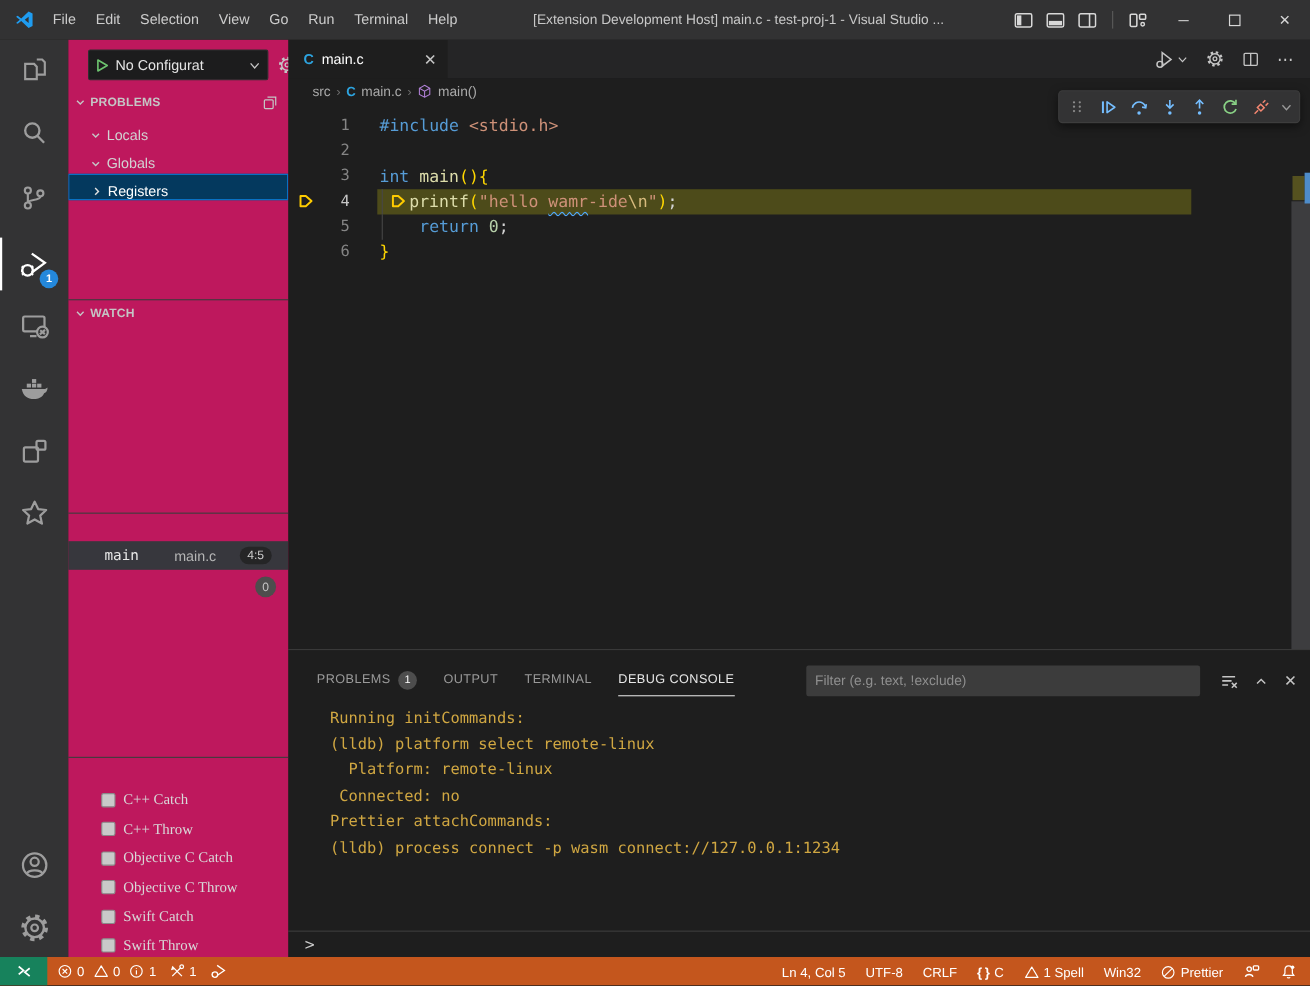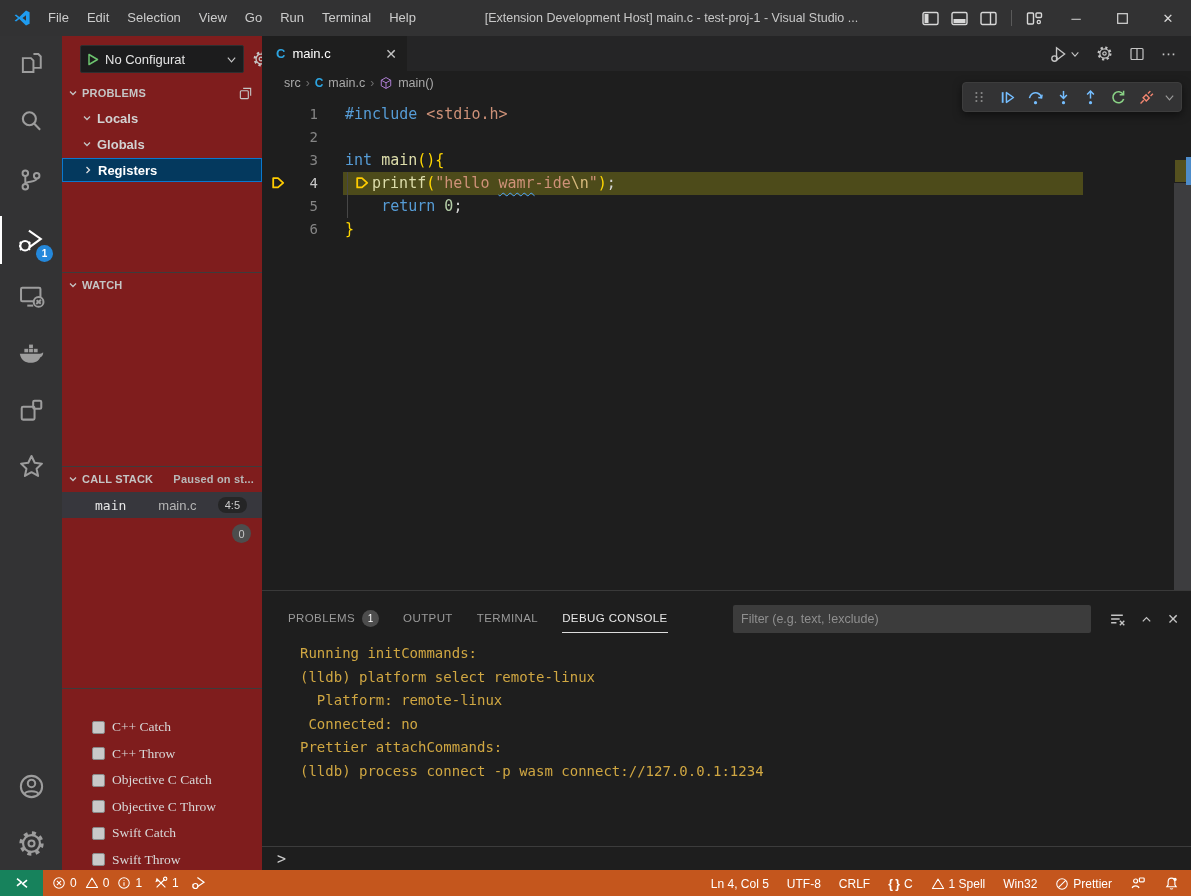--- a/index.html
+++ b/index.html
@@ -23,30 +23,30 @@
 
   
   .activitybar { position:absolute; left:0; top:36px; width:62px; height:834px; background:#333334; z-index:40; }
   .ab-item { position:absolute; left:0; width:62px; height:48px; display:flex; align-items:center; justify-content:center; color:#9d9d9d; }
   .ab-item.active { color:#ffffff; }
   .ab-item.active::before { content:''; position:absolute; left:0; top:0; bottom:0; width:2px; background:#ffffff; }
   .ab-badge { position:absolute; right:9px; bottom:2px; min-width:17px; height:17px; border-radius:50%;
     background:#2488db; color:#fff; font-size:10px; line-height:17px; text-align:center; font-weight:bold; }
 
   
-  .sidebar { position:absolute; left:62px; top:36px; width:200px; height:834px; background:#7f1d1d; overflow:hidden; z-index:30; font-size:13px; }
+  .sidebar { position:absolute; left:62px; top:36px; width:200px; height:834px; background:#be185d; overflow:hidden; z-index:30; font-size:13px; }
   .cfg-bar { position:absolute; left:0; top:0; width:200px; height:44px; }
   .cfg-dd { position:absolute; left:18px; top:9px; width:164px; height:28px; background:#1c1c1d; border:1px solid #2f2f30; border-radius:2px;
     display:flex; align-items:center; padding:0 6px; color:#e4e4e4; white-space:nowrap; overflow:hidden; }
   .cfg-dd .lbl { margin:0 2px 0 6px; overflow:hidden; text-overflow:clip; flex:1; }
   .cfg-gear { position:absolute; left:190px; top:14px; color:#c5c5c5; }
   .sec-hdr { position:absolute; left:0; width:200px; height:22px; display:flex; align-items:center; gap:2px;
     font-size:11px; font-weight:bold; color:#c5c5c5; padding-left:4px; letter-spacing:0.2px; }
   .sec-sep { position:absolute; left:0; width:200px; height:1px; background:#3c3c3c; }
-  .tree-row { position:absolute; left:0; width:200px; height:24px; display:flex; align-items:center; gap:3px; padding-left:18px; font-weight:bold; color:#d2d2d2; }
+  .tree-row { position:absolute; left:0; width:200px; height:24px; display:flex; align-items:flex-end; gap:3px; padding-left:18px; font-weight:normal; color:#d2d2d2; }
   .tree-row.selected { background:#04395e; border:1px solid #0a78cf; }
   .chev { color:#c5c5c5; flex:0 0 auto; }
   .hdr-right { margin-left:auto; margin-right:9px; color:#c5c5c5; }
   .paused { margin-left:auto; margin-right:8px; font-size:11px; color:#b8b8b8; white-space:nowrap; }
   .stack-row { position:absolute; left:0; width:200px; height:26px; background:#37373d; display:flex; align-items:center; }
   .stack-fn { margin-left:33px; font-family:"DejaVu Sans Mono",monospace; font-size:13px; color:#e8e8e8; }
   .stack-file { margin-left:32px; color:#b5b5b5; }
   .stack-pos { margin-left:auto; margin-right:15px; background:#252526; color:#cccccc; font-size:11px; border-radius:9px; padding:2px 7px; }
   .zero-badge { position:absolute; width:19px; height:19px; border-radius:50%; background:#4d4d4d; color:#c5c5c5;
     font-size:11px; display:flex; align-items:center; justify-content:center; }
@@ -300,27 +300,20 @@
 
   <div class="sec-sep" style="top:236px"></div>
   <div class="sec-hdr" style="top:238px">
     <svg class="chev" width="14" height="14" viewBox="0 0 14 14">
         <polyline points="4,5.5 7,8.5 10,5.5" fill="none" stroke="#c5c5c5" stroke-width="1.3"></polyline>
       </svg>
     <span>WATCH</span>
   </div>
 
   <div class="sec-sep" style="top:430px"></div>
-  <div class="sec-hdr" style="top:432px">
-    <svg class="chev" width="14" height="14" viewBox="0 0 14 14">
-        <polyline points="4,5.5 7,8.5 10,5.5" fill="none" stroke="#c5c5c5" stroke-width="1.3"></polyline>
-      </svg>
-    <span>CALL STACK</span>
-    <span class="paused">Paused on st...</span>
-  </div>
   <div class="stack-row" style="top:456px">
     <span class="stack-fn">main</span>
     <span class="stack-file">main.c</span>
     <span class="stack-pos">4:5</span>
   </div>
   <div class="zero-badge" style="top:488px; left:170px">0</div>
 
   <div class="sec-sep" style="top:652px"></div>
   <div class="bp-list" style="top:678px">
       <div class="bp-row">

